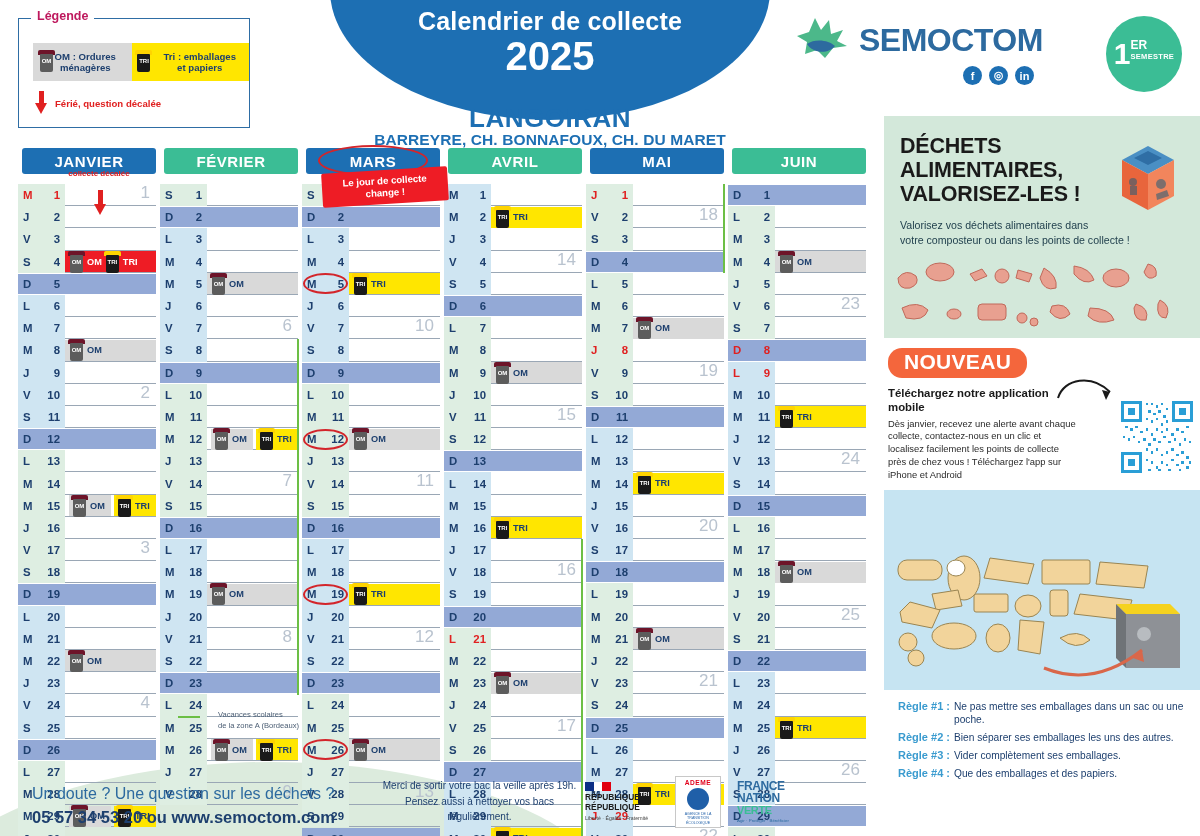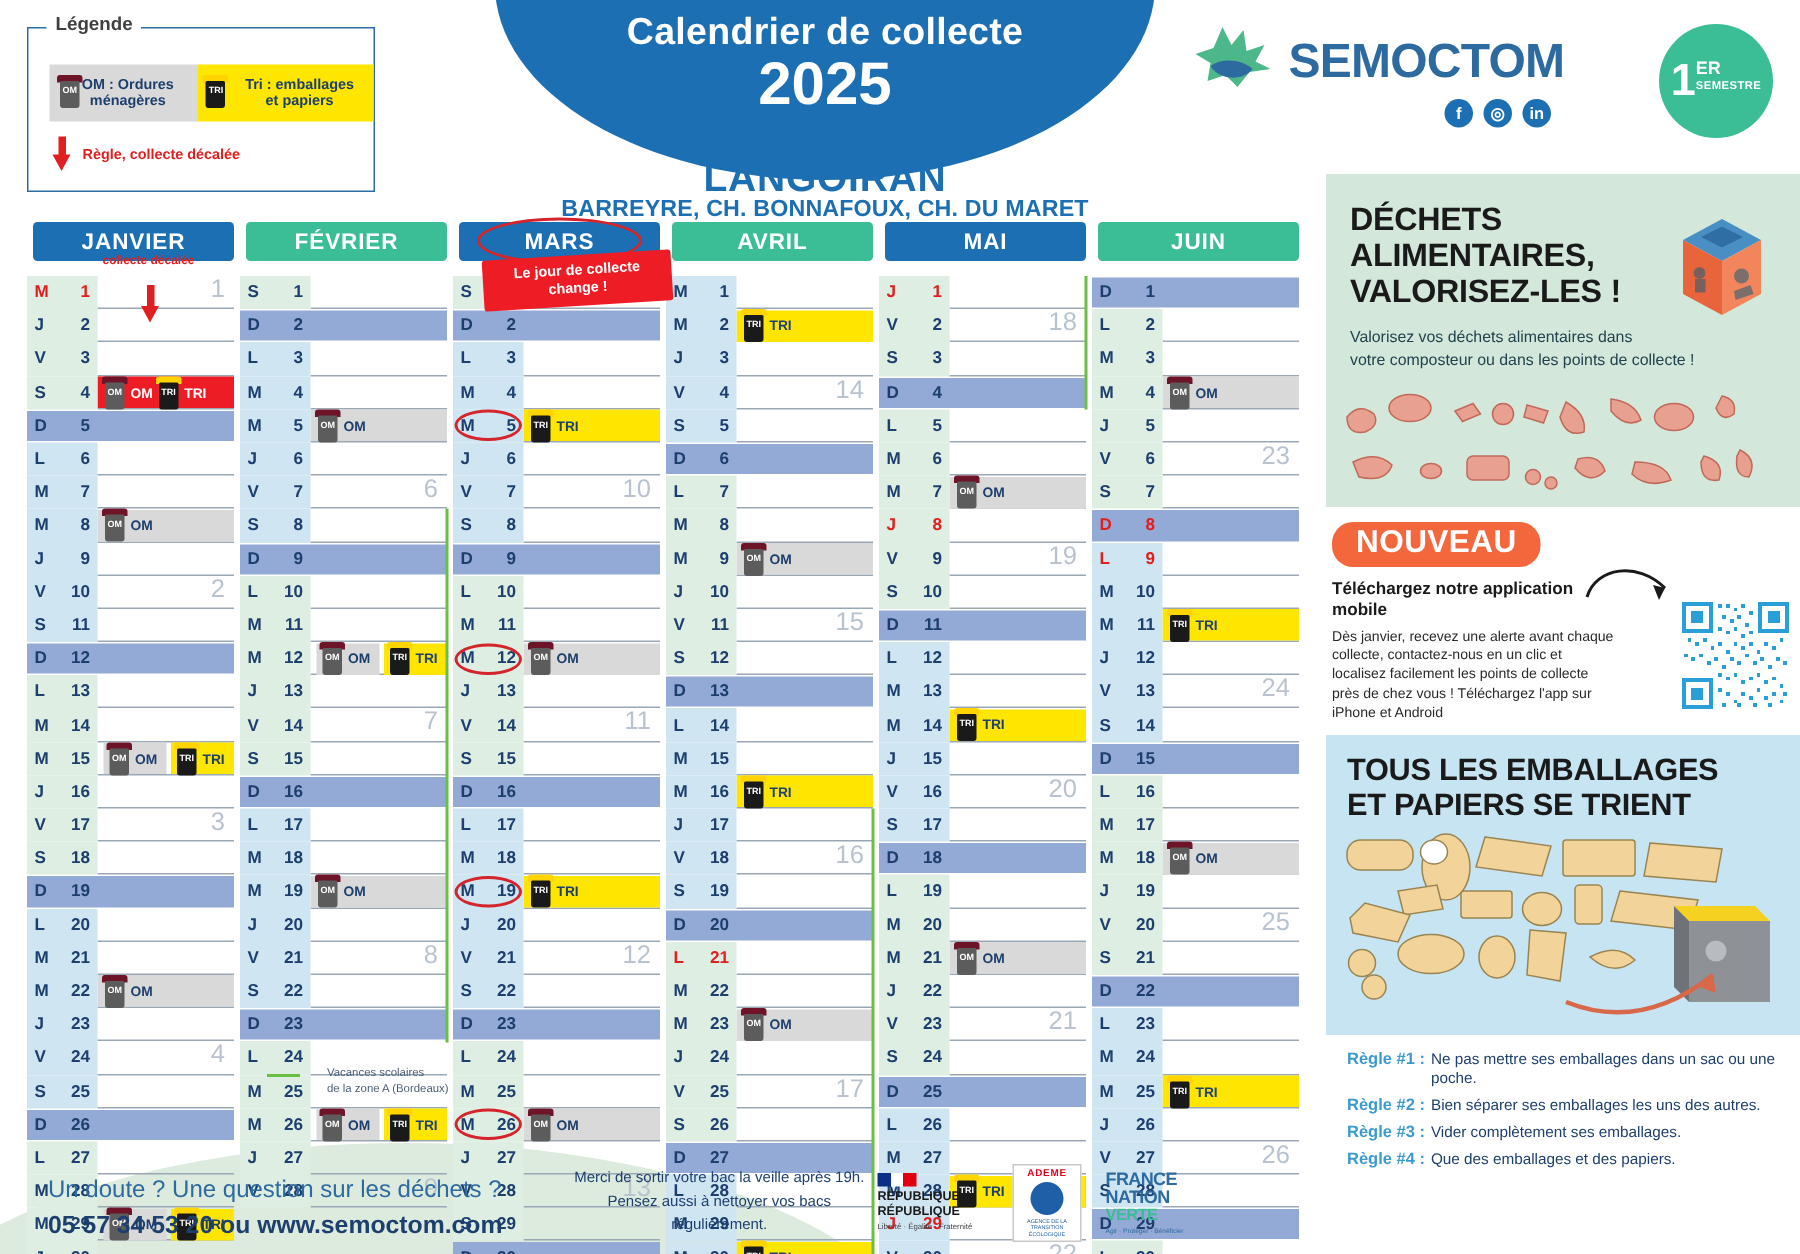--- a/index.html
+++ b/index.html
@@ -32,21 +32,21 @@
   .commune .c1{ font-size:26px; font-weight:bold; color:#1d6fb3; letter-spacing:.5px;}
   .commune .c2{ font-size:15.5px; font-weight:bold; color:#1d6fb3; letter-spacing:.1px; margin-top:-3px;}
 
   
   .legend{
     position:absolute; left:18px; top:18px; width:232px; height:110px;
     border:1.6px solid #2e6da4; background:#fff; z-index:4;
   }
   .legend-title{
     position:absolute; left:12px; top:-10px; background:#fff; padding:0 6px;
-    font-size:12.5px; font-weight:bold; color:#404040;
+    font-size:12.5px; font-weight:bold; color:#be185d;
   }
   .legend-row{ position:absolute; left:14px; top:24px; display:flex; align-items:stretch; height:38px;}
   .lg-om{ background:#d9d9d9; display:flex; align-items:center; padding:0 8px 0 13px; position:relative;}
   .lg-tri{ background:#ffe600; display:flex; align-items:center; padding:0 8px 0 26px; position:relative;}
   .lg-txt{ font-size:9.6px; font-weight:bold; color:#1d3f6e; line-height:1.15; text-align:center;}
   .legend-ferie{ position:absolute; left:16px; top:72px; display:flex; align-items:center; gap:8px;}
   .legend-ferie .ftxt{ font-size:9.6px; font-weight:bold; color:#e02020;}
   .arrow-down{ width:12px; height:24px; position:relative;}
   .arrow-down:before{content:"";position:absolute;left:4px;top:0;width:5px;height:13px;background:#e02020;}
   .arrow-down:after{content:"";position:absolute;left:0;top:12px;border-left:6.5px solid transparent;border-right:6.5px solid transparent;border-top:11px solid #e02020;}
@@ -230,21 +230,21 @@
       <span class="bin tri" style="position:absolute;left:4px;top:7px;">
         <span class="lid"></span>
           <span class="body"></span>
         <span class="lbl">TRI</span>
       </span>
       <span class="lg-txt">Tri : emballages et papiers</span>
     </div>
   </div>
   <div class="legend-ferie">
     <span class="arrow-down"></span>
-    <span class="ftxt">Règle, collecte décalée</span>
+    <span class="ftxt">Férié, question décalée</span>
   </div>
 </div>
 
 <div class="logo-wrap">
   <span class="logo-mark">
     <svg width="54" height="52" viewBox="0 0 54 52">
       <path d="M20 4 L26 16 L34 6 L36 20 L48 16 L42 27 L52 32 L38 34 L30 44 L22 36 L10 40 L12 28 L2 22 L14 18 Z" fill="#4cb88a"></path>
       <path d="M12 30 C20 24, 34 26, 40 32 C34 40, 18 40, 12 30 Z" fill="#2d6a9f"></path>
     </svg>
   </span>
@@ -1969,24 +1969,20 @@
           <rect x="15" y="27" width="1" height="1"></rect>
           <rect x="19" y="27" width="1" height="1"></rect>
         <rect x="23" y="27" width="1" height="1"></rect>
           <rect x="27" y="24" width="1" height="1"></rect>
       </g>
     </svg>
   </span>
 </div>
 
 <div class="panel-pack">
-  <h2>
-    <span>TOUS LES EMBALLAGES</span><br>
-    <span>ET PAPIERS SE TRIENT</span>
-  </h2>
   <span class="pack-icons">
     <svg width="288" height="130" viewBox="0 0 288 130">
       <g fill="#f2d49b" stroke="#9a8552" stroke-width="1">
         <rect x="4" y="10" width="44" height="20" rx="9"></rect>
         <ellipse cx="70" cy="28" rx="16" ry="22"></ellipse>
         <path d="M96 8 l44 6 l-6 20 l-44 -6z"></path>
         <rect x="148" y="10" width="48" height="24" rx="2"></rect>
         <path d="M206 12 l48 4 l-4 22 l-48 -4z"></path>
         <path d="M38 44 l26 -4 l4 16 l-26 4z"></path>
         <rect x="80" y="44" width="34" height="18" rx="2"></rect>

